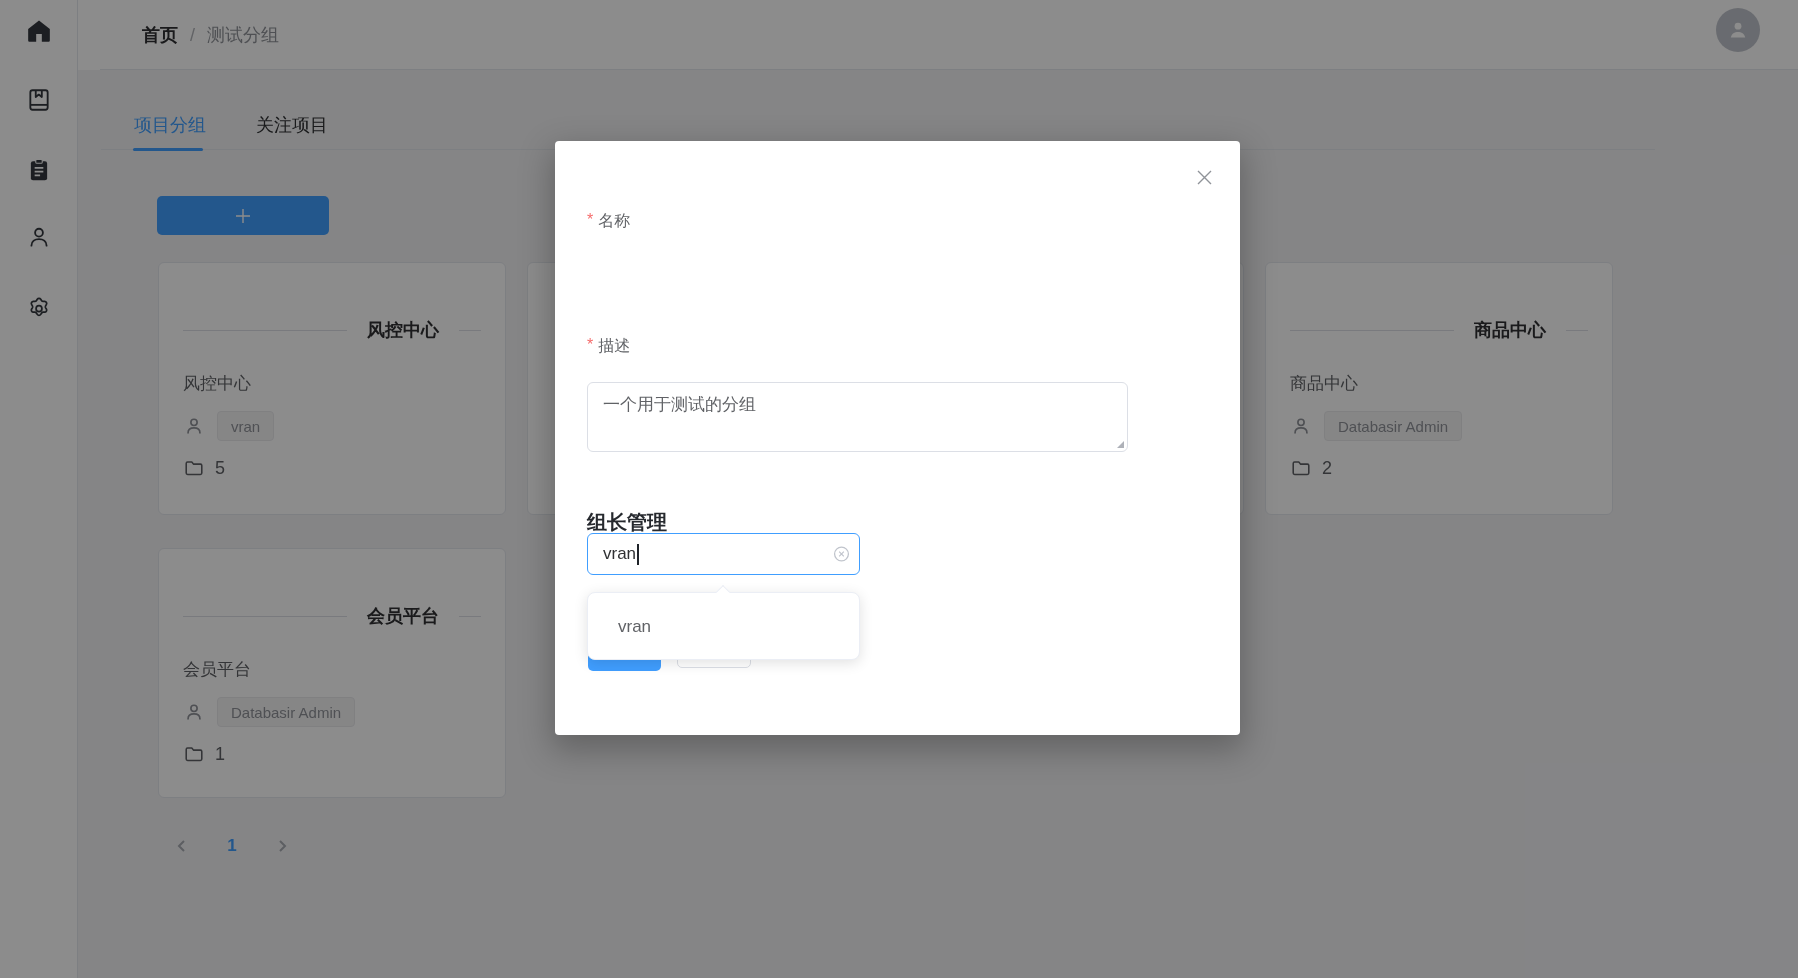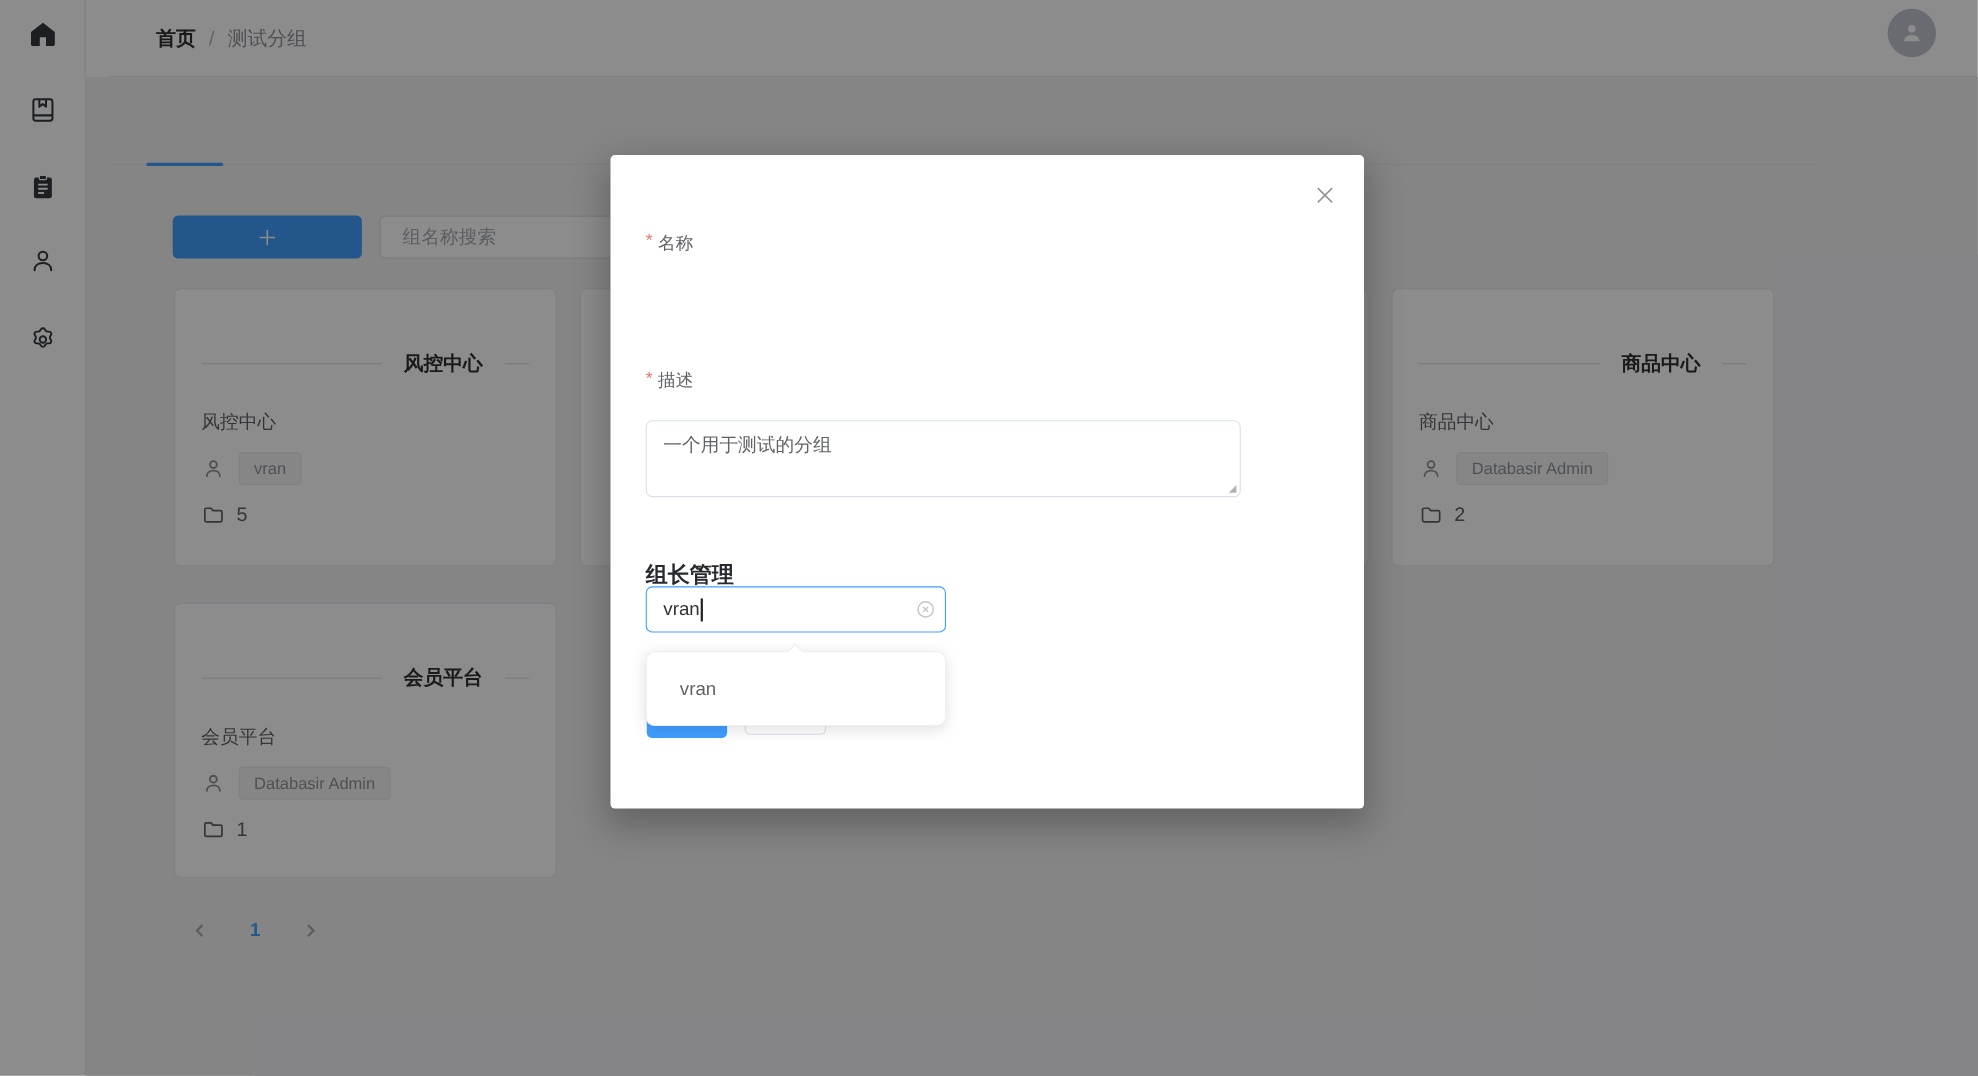--- a/index.html
+++ b/index.html
@@ -125,34 +125,31 @@
       <svg width="24" height="24" viewBox="0 0 24 24">
           <circle cx="12" cy="8.2" r="3.4" fill="#fff"></circle>
           <path d="M4.8 19.5 c0.8 -4 3.8 -5.6 7.2 -5.6 s6.4 1.6 7.2 5.6 Z" fill="#fff"></path>
         </svg>
     </div>
     <div class="header-line"></div>
   </div>
 
   <div class="tab-line"></div>
   <div class="tab-active-bar"></div>
+  <div class="tabs">
+    <div class="tab active">项目分组</div>
+    <div class="tab">关注项目</div>
+  </div>
 
   <button class="add-btn">
     <svg width="20" height="20" viewBox="0 0 20 20">
         <path d="M10 3 V17 M3 10 H17" stroke="#fff" stroke-width="1.4"></path>
       </svg>
   </button>
 
-  <div class="search-box">
-    <svg width="18" height="18" viewBox="0 0 18 18">
-        <circle cx="8" cy="8" r="5.2" fill="none" stroke="#a8abb2" stroke-width="1.5"></circle>
-        <path d="M12 12 L16 16" stroke="#a8abb2" stroke-width="1.5"></path>
-      </svg>
-    <input placeholder="组名称搜索" style="">
-  </div>
 
   <div class="cards-row1">
 
     <div class="card">
       <div class="card-divider">
         <span class="line-l"></span>
         <span class="card-title">风控中心</span>
         <span class="line-r"></span>
       </div>
       <div class="card-desc">风控中心</div>

